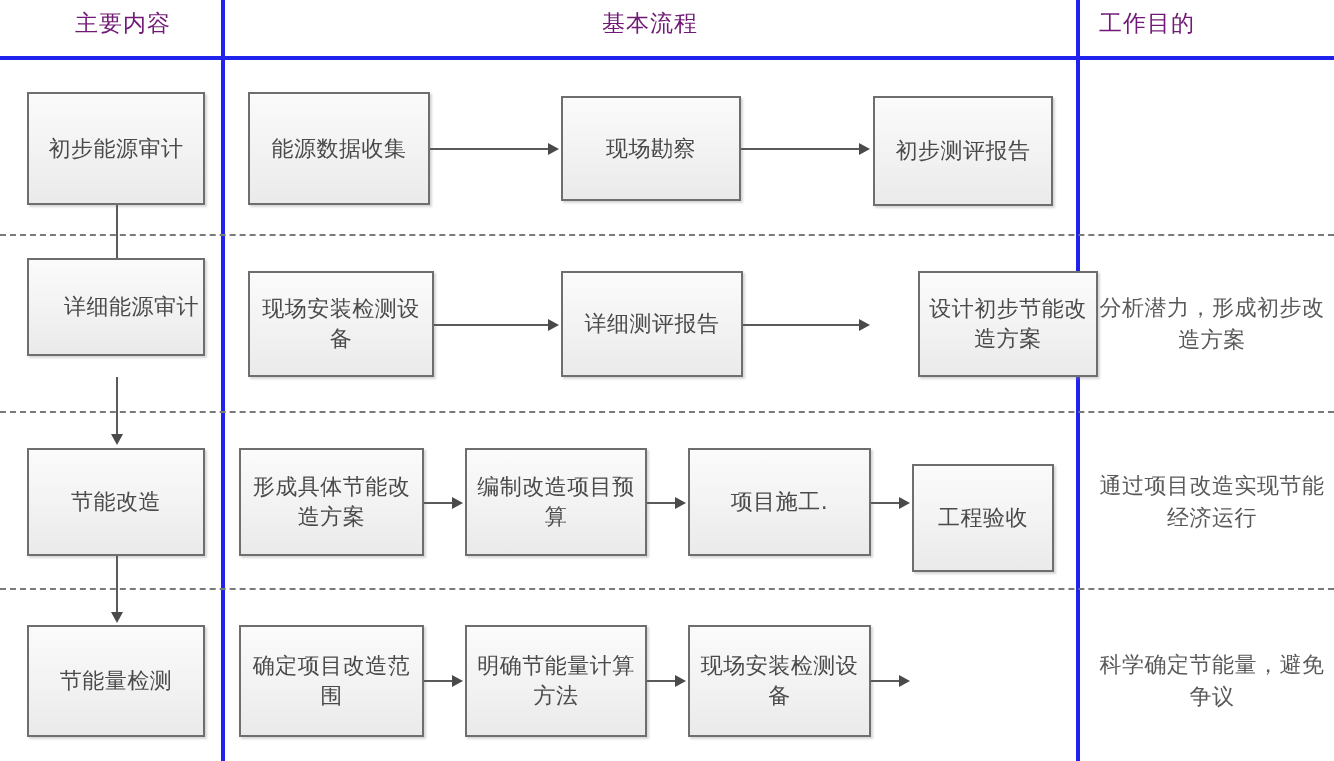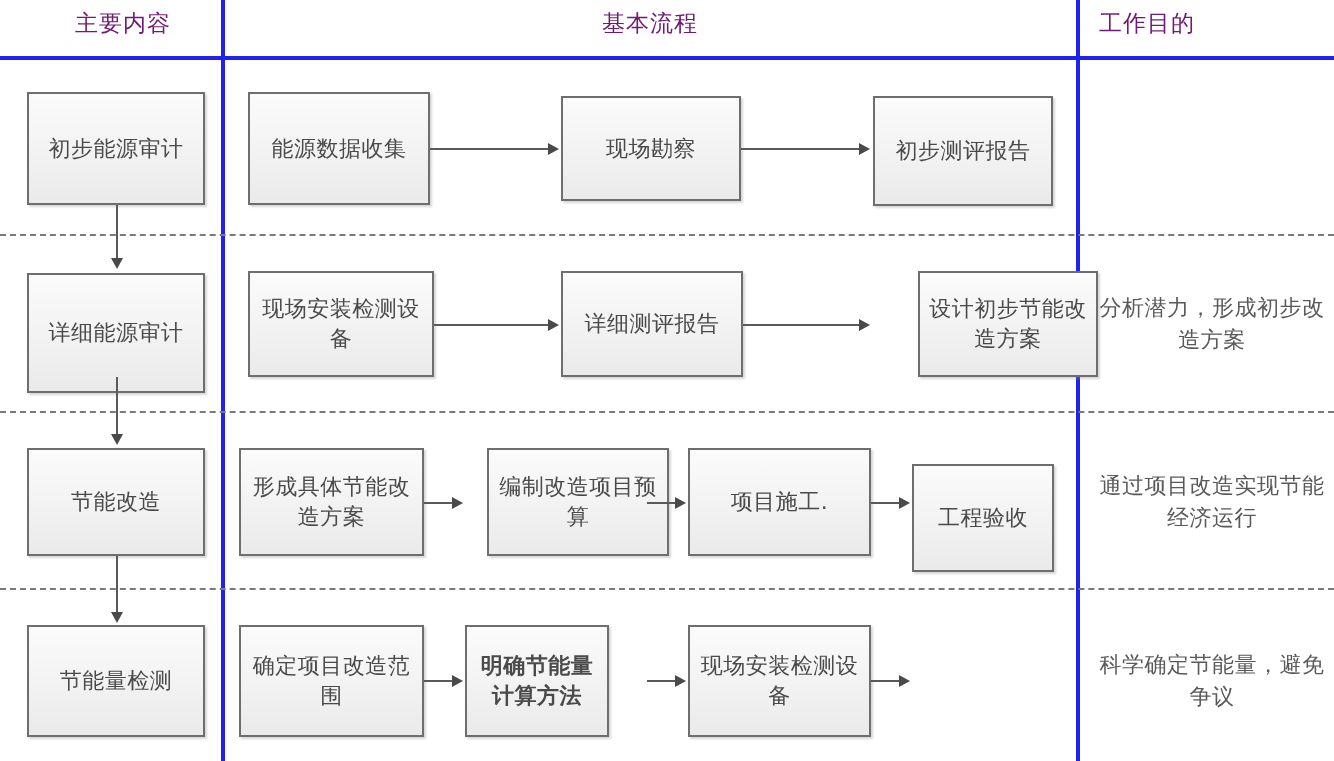--- a/index.html
+++ b/index.html
@@ -141,21 +141,21 @@
   <div class="arrow-r" style="left:859px; top:143px;"></div>
 
   <div class="node" style="left:873px; top:96px; width:180px; height:110px;">
     <span>初步测评报告</span>
   </div>
 
 
   <div class="conn-v" style="left:116px; top:205px; height:57px;"></div>
   <div class="arrow-d" style="left:111px; top:258px;"></div>
 
-  <div class="node" style="left:27px; top:273px; width:178px; height:120px;">
+  <div class="node" style="left:27px; top:258px; width:178px; height:98px;justify-content:flex-end;">
     <span>详细能源审计</span>
   </div>
 
   <div class="node" style="left:248px; top:271px; width:186px; height:106px;">
     <span>现场安装检测设备</span>
   </div>
   <div class="conn-h" style="left:434px; top:324px; width:114px;"></div>
   <div class="arrow-r" style="left:548px; top:319px;"></div>
 
   <div class="node" style="left:561px; top:271px; width:182px; height:106px;">
@@ -178,21 +178,21 @@
   <div class="node" style="left:27px; top:448px; width:178px; height:108px;">
     <span>节能改造</span>
   </div>
 
   <div class="node" style="left:239px; top:448px; width:185px; height:108px;">
     <span>形成具体节能改造方案</span>
   </div>
   <div class="conn-h" style="left:424px; top:502px; width:28px;"></div>
   <div class="arrow-r" style="left:452px; top:497px;"></div>
 
-  <div class="node" style="left:487px; top:448px; width:182px; height:108px;">
+  <div class="node" style="left:465px; top:448px; width:182px; height:108px;">
     <span>编制改造项目预算</span>
   </div>
   <div class="conn-h" style="left:647px; top:502px; width:28px;"></div>
   <div class="arrow-r" style="left:675px; top:497px;"></div>
 
   <div class="node" style="left:688px; top:448px; width:183px; height:108px;">
     <span>项目施工.</span>
   </div>
   <div class="conn-h" style="left:871px; top:502px; width:28px;"></div>
   <div class="arrow-r" style="left:899px; top:497px;"></div>
@@ -211,21 +211,21 @@
   <div class="node" style="left:27px; top:625px; width:178px; height:112px;">
     <span>节能量检测</span>
   </div>
 
   <div class="node" style="left:239px; top:625px; width:185px; height:112px;">
     <span>确定项目改造范围</span>
   </div>
   <div class="conn-h" style="left:424px; top:680px; width:28px;"></div>
   <div class="arrow-r" style="left:452px; top:675px;"></div>
 
-  <div class="node" style="left:465px; top:625px; width:144px; height:112px;font-weight:bold;">
+  <div class="node" style="left:465px; top:625px; width:182px; height:112px;">
     <span>明确节能量计算方法</span>
   </div>
   <div class="conn-h" style="left:647px; top:680px; width:28px;"></div>
   <div class="arrow-r" style="left:675px; top:675px;"></div>
 
   <div class="node" style="left:688px; top:625px; width:183px; height:112px;">
     <span>现场安装检测设备</span>
   </div>
   <div class="conn-h" style="left:871px; top:680px; width:28px;"></div>
   <div class="arrow-r" style="left:899px; top:675px;"></div>

